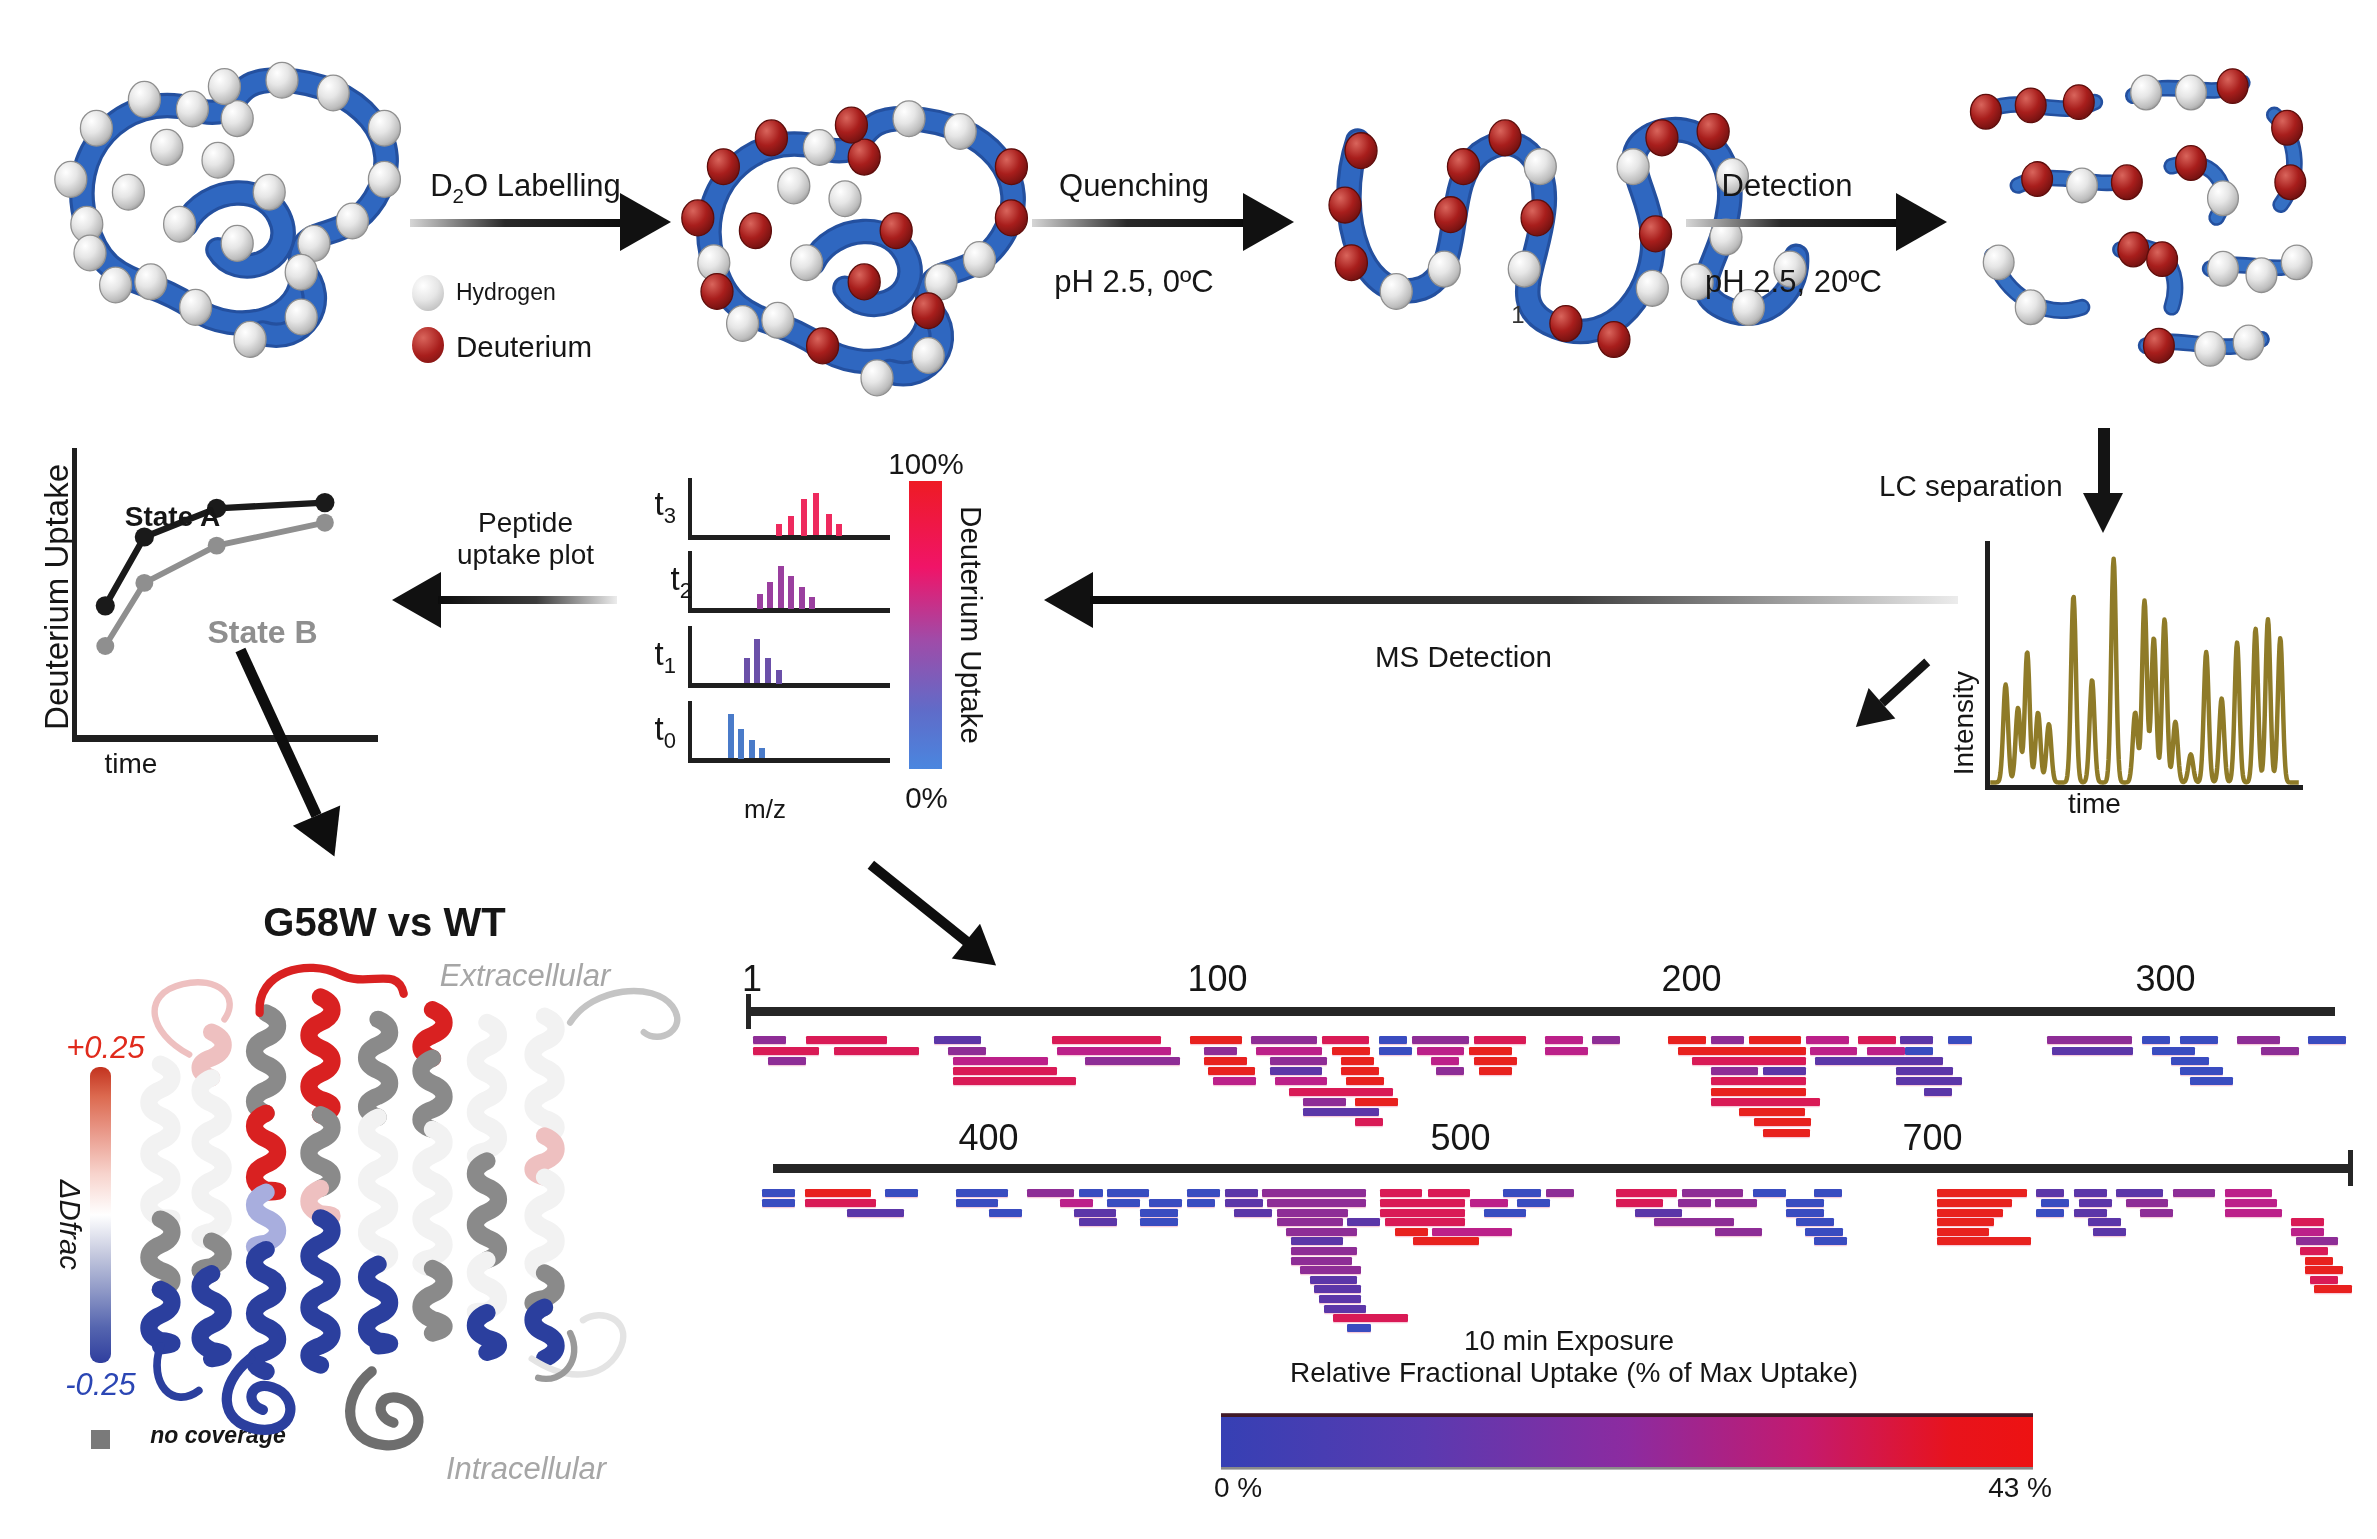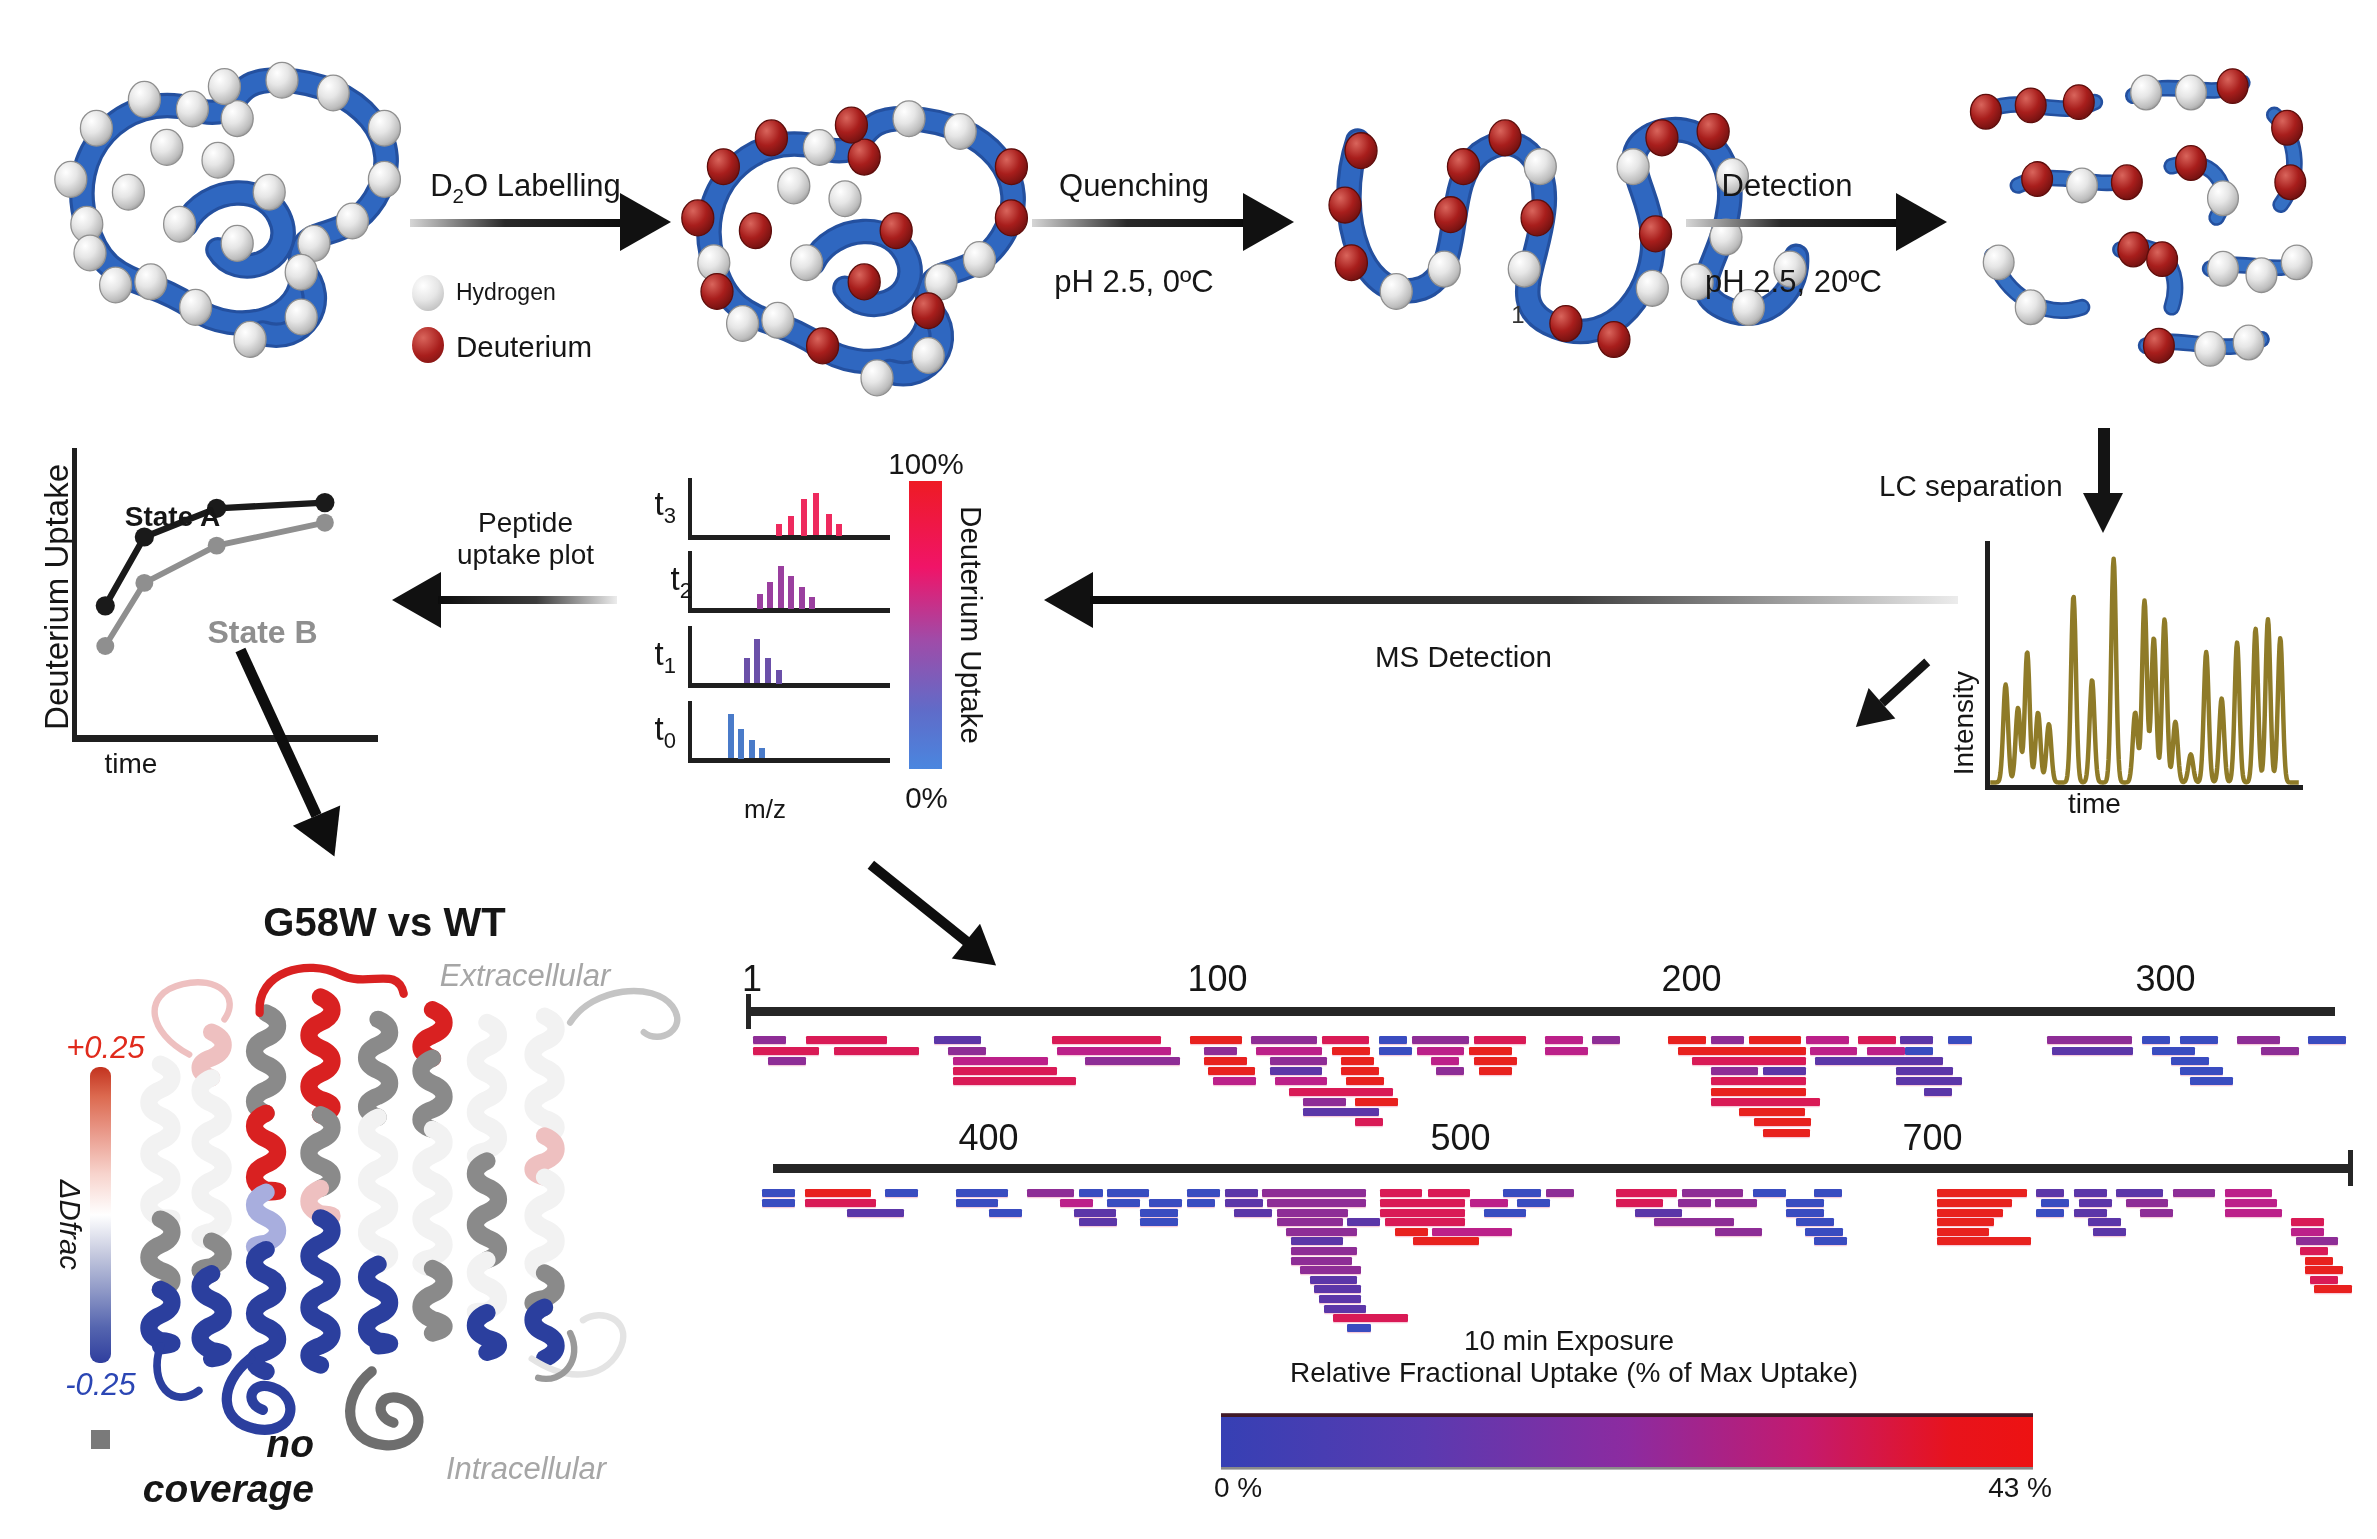--- a/index.html
+++ b/index.html
@@ -345,21 +345,21 @@
 <div class="lbl" style="left:237px;top:899px;width:295px;font-size:40px;font-weight:bold;">G58W vs WT</div>
 <div class="lbl italic gray" style="left:397px;top:958px;width:256px;font-size:31px;">Extracellular</div>
 <div class="lbl italic gray" style="left:398px;top:1451px;width:256px;font-size:31px;">Intracellular</div>
 
 <div class="lbl italic" style="left:51px;top:1030px;width:109px;font-size:31px;color:#e02a1c;">+0.25</div>
 <div class="abs" style="left:90px;top:1067px;width:21px;height:296px;border-radius:9px;background:linear-gradient(180deg,#C3331F 0%,#DC6A50 10%,#E9998A 22%,#F7D3CC 36%,#FFFFFF 50%,#C6CADF 63%,#8D97C6 76%,#5565AF 88%,#2F3E9E 100%);"></div>
 <div class="lbl italic rot-cw" style="left:2.6px;top:1208px;width:135px;font-size:29.5px;">ΔDfrac</div>
 <div class="lbl italic" style="left:46px;top:1367px;width:109px;font-size:31px;color:#2b46b4;">-0.25</div>
 
 <div class="abs" style="left:91px;top:1430px;width:19px;height:19px;background:#7a7a7a;"></div>
-<div class="lbl italic" style="left:122px;top:1422px;width:192px;text-align:right;font-size:39px;font-weight:bold;">no coverage</div>
+<div class="lbl italic" style="left:122px;top:1422px;width:192px;text-align:center;font-size:23px;font-weight:bold;">no coverage</div>
 
 <svg id="ribbon-svg" class="abs" style="left:122px;top:936px;" width="589" height="538" viewBox="0 0 920 840">
     <path d="M 60 200 C 84 210, 84 230, 60 240 C 36 250, 36 270, 60 280 C 84 290, 84 310, 60 320 C 36 330, 36 350, 60 360 C 84 370, 84 390, 60 400 C 36 410, 36 430, 60 440 C 84 440.5, 84 441.5, 60 442" fill="none" stroke="#f2f2f2" stroke-width="27" stroke-linecap="round"></path>
     <path d="M 60 442 C 84 452, 84 472, 60 482 C 36 492, 36 512, 60 522 C 84 529.5, 84 544.5, 60 552" fill="none" stroke="#8a8a8a" stroke-width="27" stroke-linecap="round"></path>
     <path d="M 60 552 C 84 562, 84 582, 60 592 C 36 602, 36 622, 60 632 C 84 634, 84 638, 60 640" fill="none" stroke="#2b3f9e" stroke-width="27" stroke-linecap="round"></path>
     <path d="M 140 150 C 164 160, 164 180, 140 190 C 116 197.85, 116 213.55, 140 221.4" fill="none" stroke="#eec0c0" stroke-width="27" stroke-linecap="round"></path>
     <path d="M 140 221.4 C 116 231.4, 116 251.4, 140 261.4 C 164 271.4, 164 291.4, 140 301.4 C 116 311.4, 116 331.4, 140 341.4 C 164 351.4, 164 371.4, 140 381.4 C 116 391.4, 116 411.4, 140 421.4 C 164 431.4, 164 451.4, 140 461.4 C 116 465.15, 116 472.65, 140 476.4" fill="none" stroke="#f2f2f2" stroke-width="27" stroke-linecap="round"></path>
     <path d="M 140 476.4 C 164 486.4, 164 506.4, 140 516.4 C 116 519.15, 116 524.65, 140 527.4" fill="none" stroke="#8a8a8a" stroke-width="27" stroke-linecap="round"></path>
     <path d="M 140 527.4 C 116 537.4, 116 557.4, 140 567.4 C 164 577.4, 164 597.4, 140 607.4 C 116 617.4, 116 637.4, 140 647.4 C 164 650.55, 164 656.85, 140 660" fill="none" stroke="#2b3f9e" stroke-width="27" stroke-linecap="round"></path>
     <path d="M 225 120 C 249 130, 249 150, 225 160 C 201 170, 201 190, 225 200 C 249 210, 249 230, 225 240 C 201 249.2, 201 267.6, 225 276.8" fill="none" stroke="#8a8a8a" stroke-width="27" stroke-linecap="round"></path>

